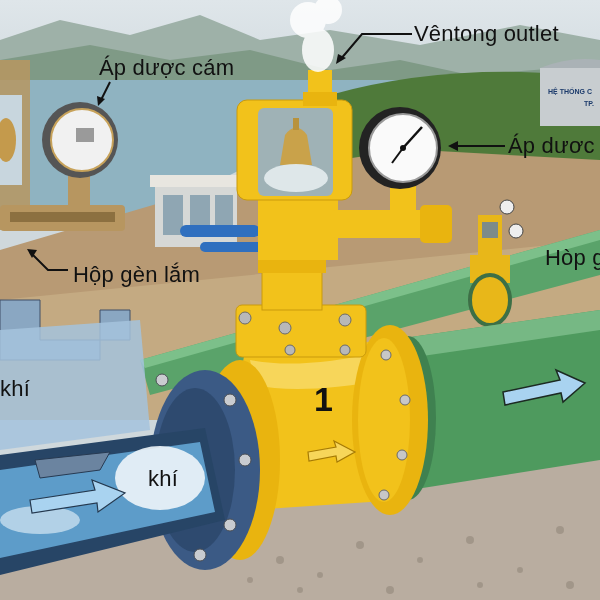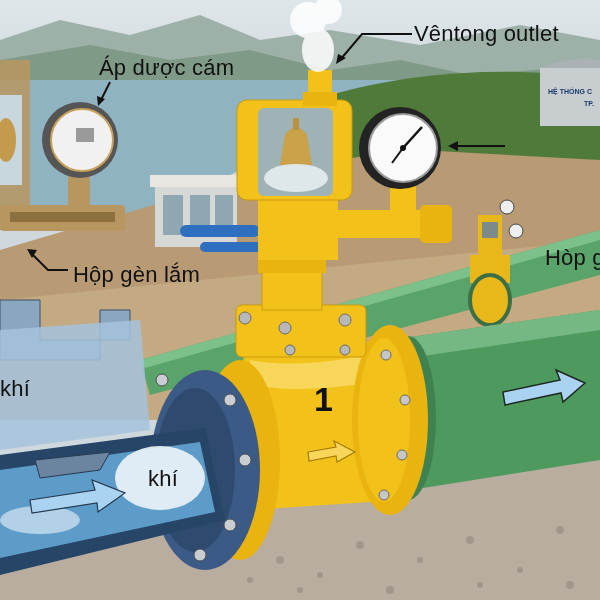--- a/index.html
+++ b/index.html
@@ -166,18 +166,19 @@
       <path d="M448 146 L458 141 L458 151 Z"></path>
       <path d="M27 249 L37 250 L32 258 Z"></path>
     </g>
   </svg>
 
   <span class="sign-text" style="left:548px;top:88px;">HỆ THỐNG C</span>
   <span class="sign-text" style="left:584px;top:100px;">TP.</span>
 
   <span class="label" style="left:414px;top:23px;">Vêntong outlet</span>
   <span class="label" style="left:55px;top:57px;margin-left:44px;">Áp dược cám</span>
+  <span class="label" style="left:508px;top:135px;">Áp dươc</span>
   <span class="label" style="left:73px;top:258px;margin-top:6px;">Hộp gèn lắm</span>
   <span class="label" style="left:545px;top:247px;">Hòp g</span>
   <span class="label" style="left:0px;top:378px;">khí</span>
   <span class="label" style="left:148px;top:468px;">khí</span>
   <span class="num-label" style="left:314px;top:380px;">1</span>
 </div>
 
 </body></html>

